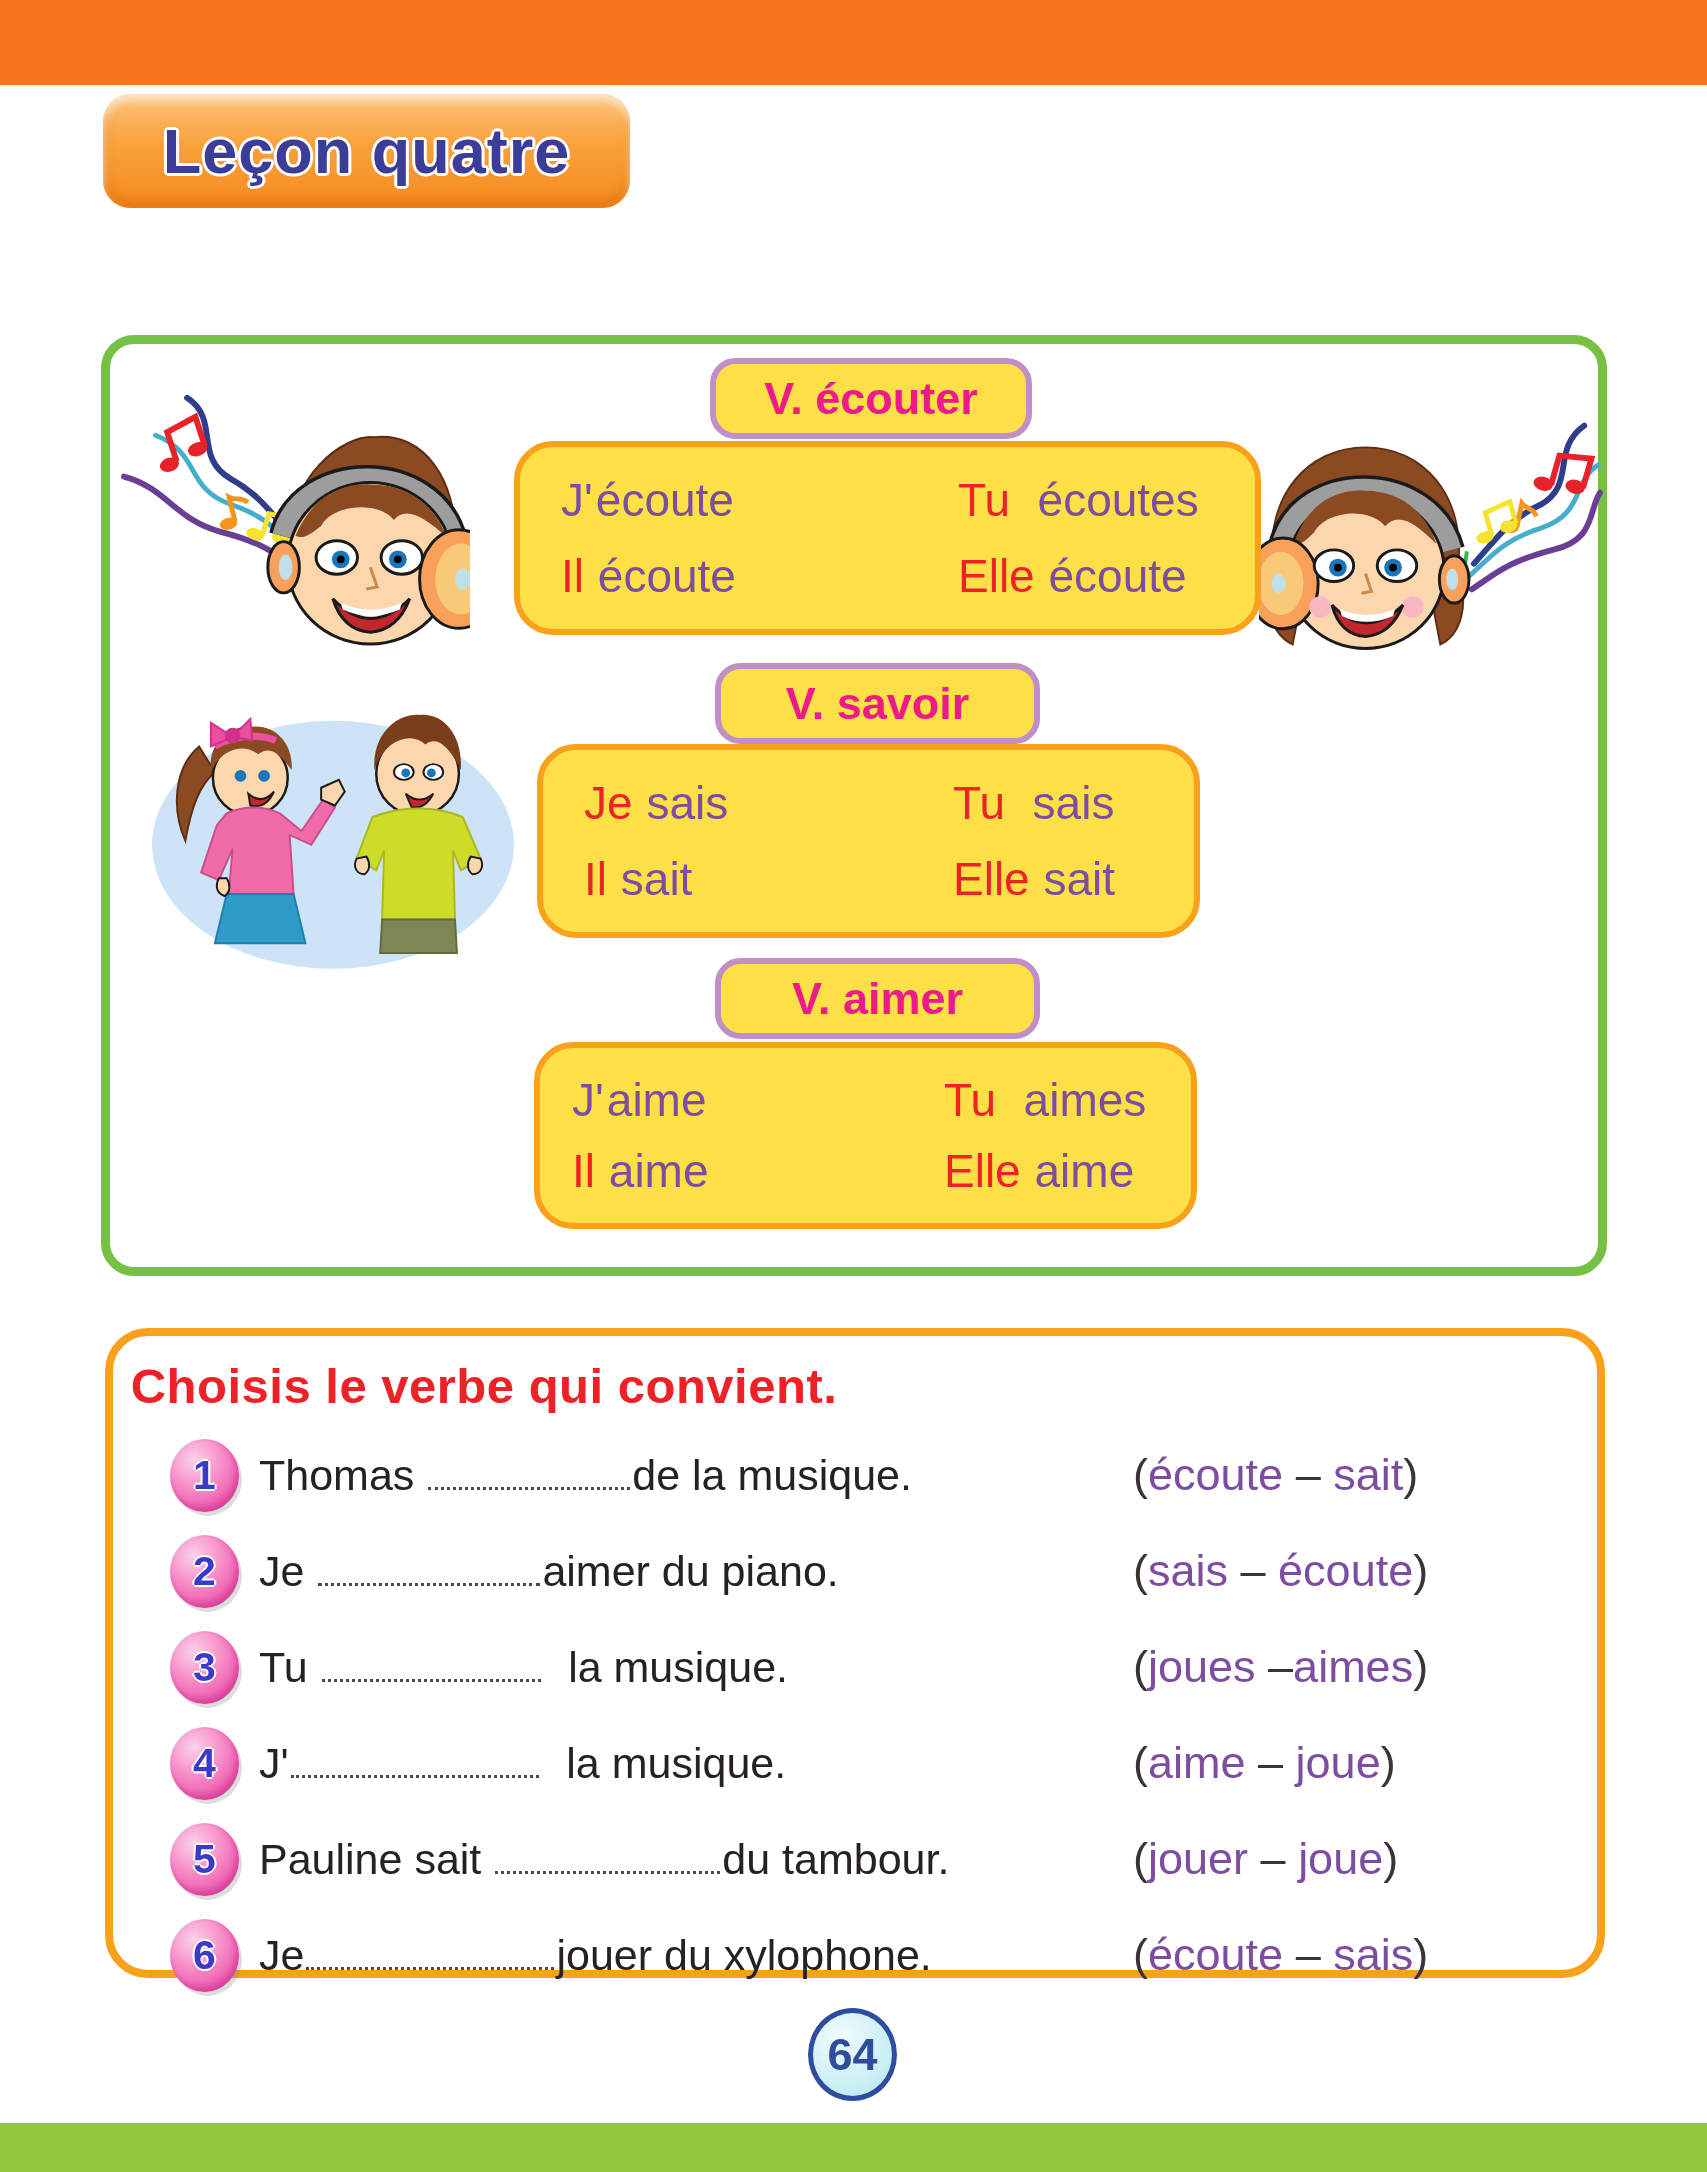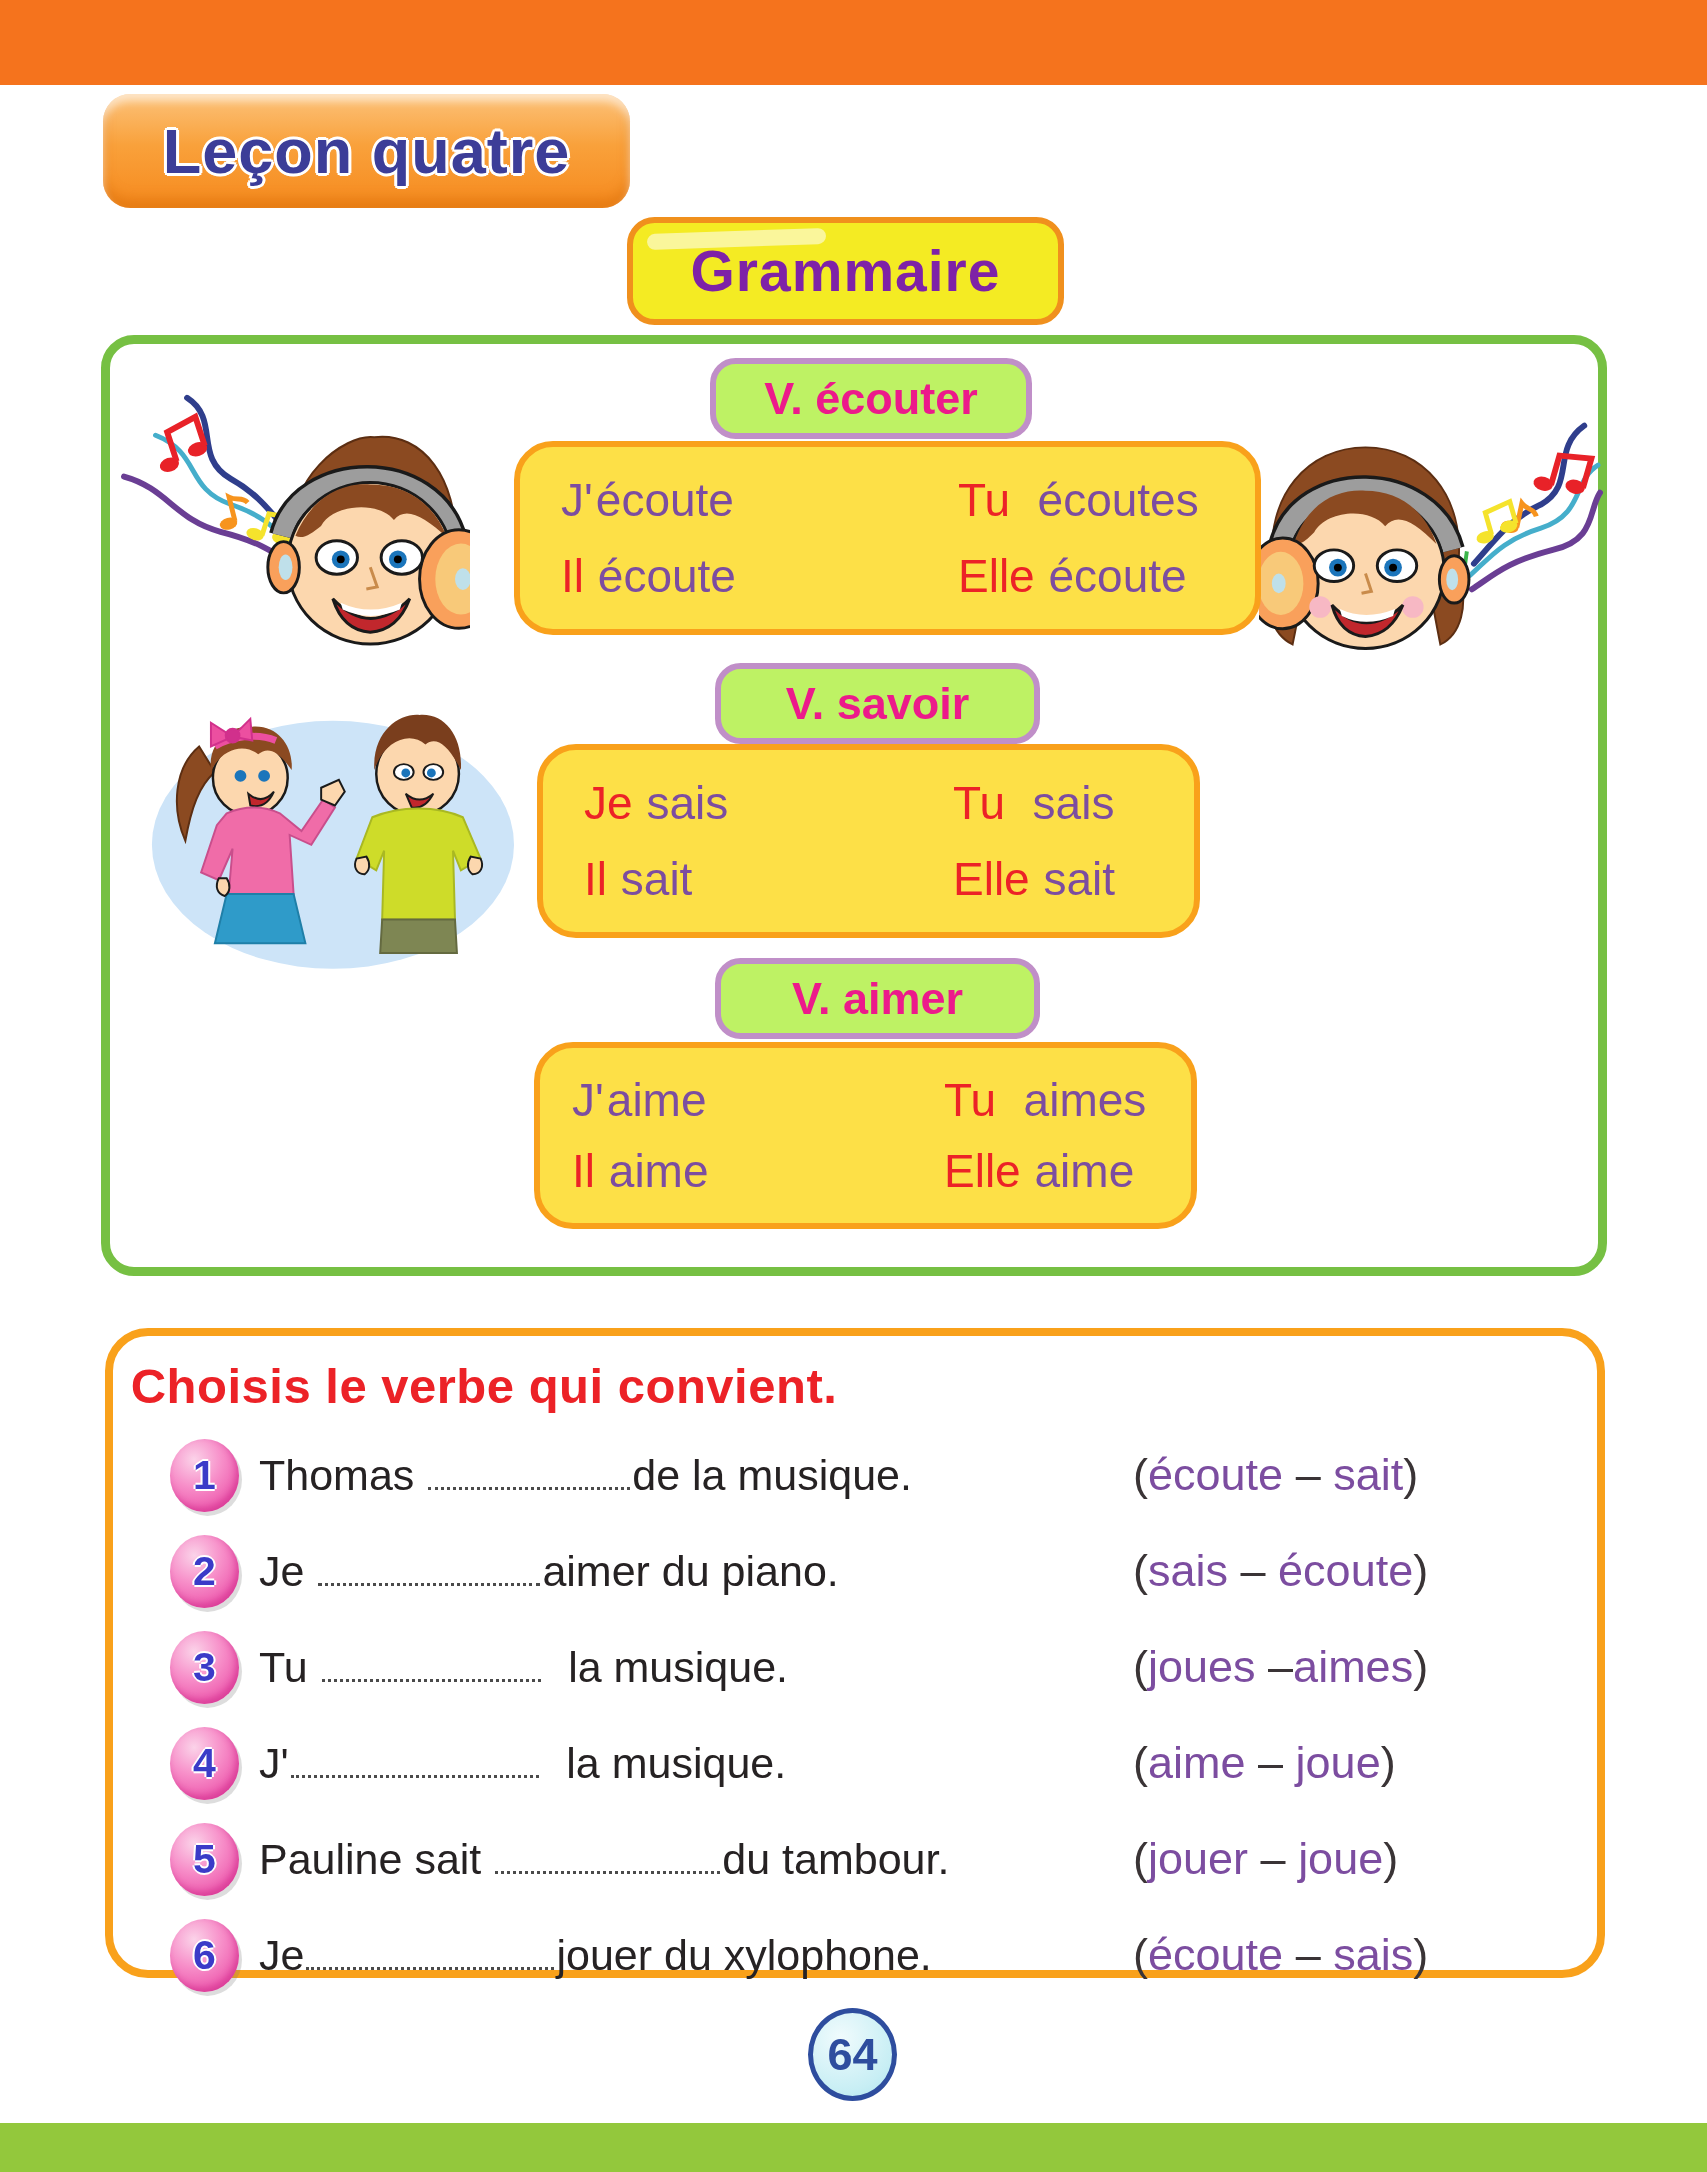--- a/index.html
+++ b/index.html
@@ -25,21 +25,21 @@
     display:flex;align-items:center;justify-content:center;}
   .grammaire-badge::before{content:"";position:absolute;left:13.8px;top:7.9px;width:42%;height:15.8px;
     background:rgba(255,255,255,.55);border-radius:13.8px;transform:rotate(-2deg);}
   .grammaire-badge .txt{font-size:57px;font-weight:bold;color:#7E22A7;letter-spacing:1px;}
 
   
   .grammar-box{position:absolute;left:101px;top:335px;width:1506px;height:941px;box-sizing:border-box;
     border:9.9px solid #76C043;border-radius:33px;background:#fff;}
 
   
-  .verb-badge{position:absolute;height:81px;box-sizing:border-box;background:#bef264;
+  .verb-badge{position:absolute;height:81px;box-sizing:border-box;background:#fde047;
     border:6.9px solid #C08FC8;border-radius:25.6px;display:flex;align-items:center;justify-content:center;z-index:3;}
   .verb-badge .txt{font-size:45px;font-weight:bold;color:#EC1A8B;}
   #badge-ecouter{left:710px;top:358px;width:322px;}
   #badge-savoir{left:715px;top:663px;width:325px;}
   #badge-aimer{left:715px;top:958px;width:325px;}
 
   
   .conj-box{position:absolute;box-sizing:border-box;background:#fde047;border:6.9px solid #F9A11B;border-radius:39px;
     display:grid;grid-template-rows:1fr 1fr;align-items:center;padding:15.8px 7.9px 15.8px 41px;z-index:2;}
   #conj-ecouter{left:514px;top:441px;width:747px;height:194px;grid-template-columns:397px 1fr;}
@@ -89,23 +89,20 @@
 <body>
 
 <div class="page">
 
   <div class="topbar"></div>
 
   <div class="lesson-badge">
     <span class="txt">Leçon quatre</span>
   </div>
 
-  <div class="grammaire-badge">
-    <span class="txt">Grammaire</span>
-  </div>
 
   <div class="grammar-box"></div>
 
   <svg class="illus" id="illus-boy" viewBox="0 0 365 268">
     <g fill="none" stroke-linecap="round">
       <path d="M78,12 C112,34 84,72 122,94 C156,113 166,134 188,156" stroke="#2F3E8C" stroke-width="6"></path>
       <path d="M46,50 C92,68 76,104 122,120 C158,132 170,148 190,166" stroke="#45AECB" stroke-width="5"></path>
       <path d="M14,92 C58,104 66,136 112,148 C156,159 170,172 192,186" stroke="#6A3E94" stroke-width="6"></path>
     </g>
     <g fill="#E82228" transform="translate(42,50) rotate(-18)">

